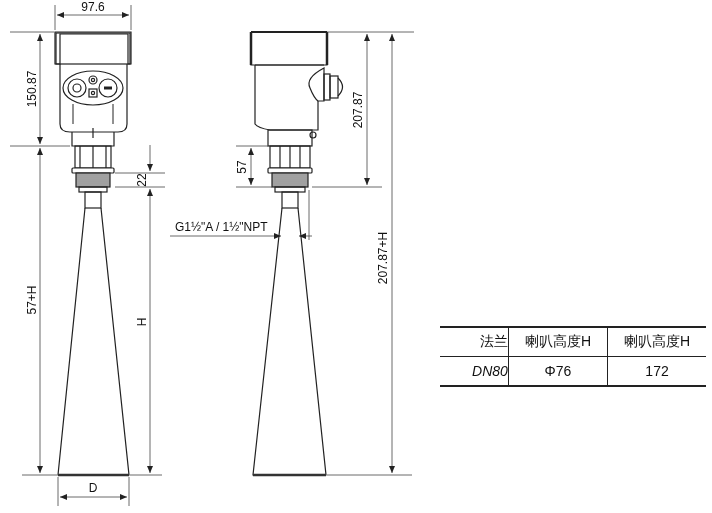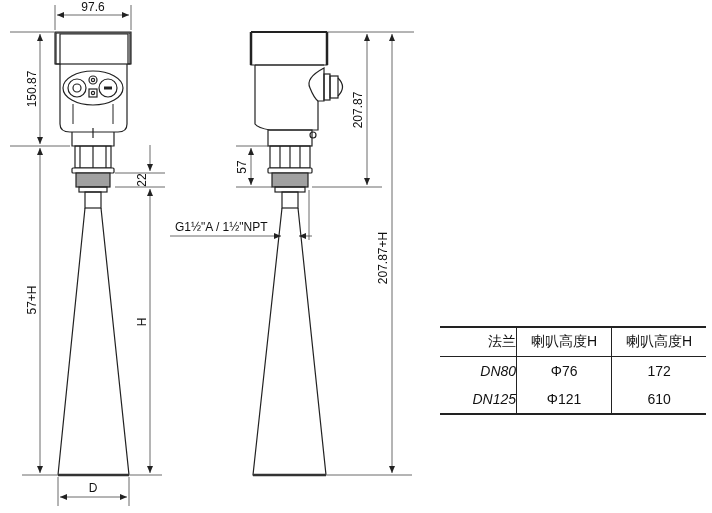--- a/index.html
+++ b/index.html
@@ -157,19 +157,14 @@
       <th>喇叭高度H</th>
       <th>喇叭高度H</th>
     </tr>
   </thead>
   <tbody>
     <tr>
       <td>DN80</td>
       <td>Φ76</td>
       <td>172</td>
     </tr>
-    <tr>
-      <td>DN125</td>
-      <td>Φ121</td>
-      <td>610</td>
-    </tr>
   </tbody>
 </table>
 
 </body></html>

